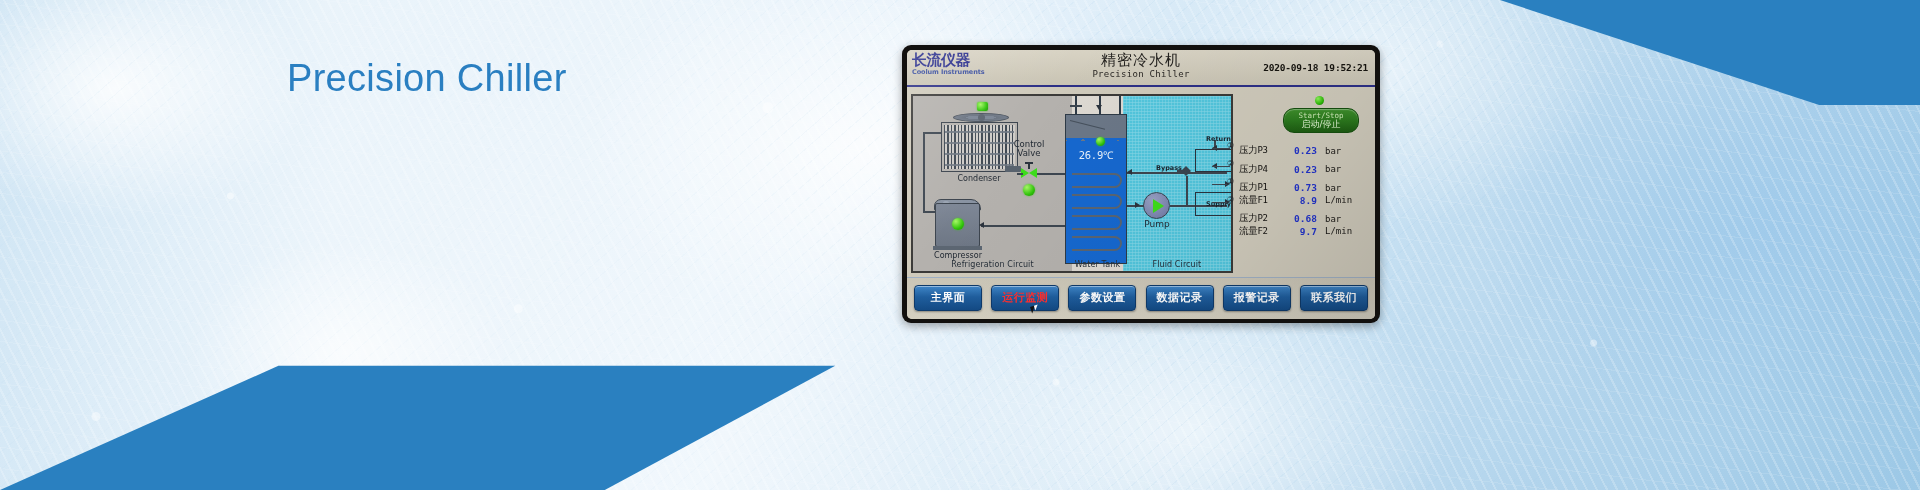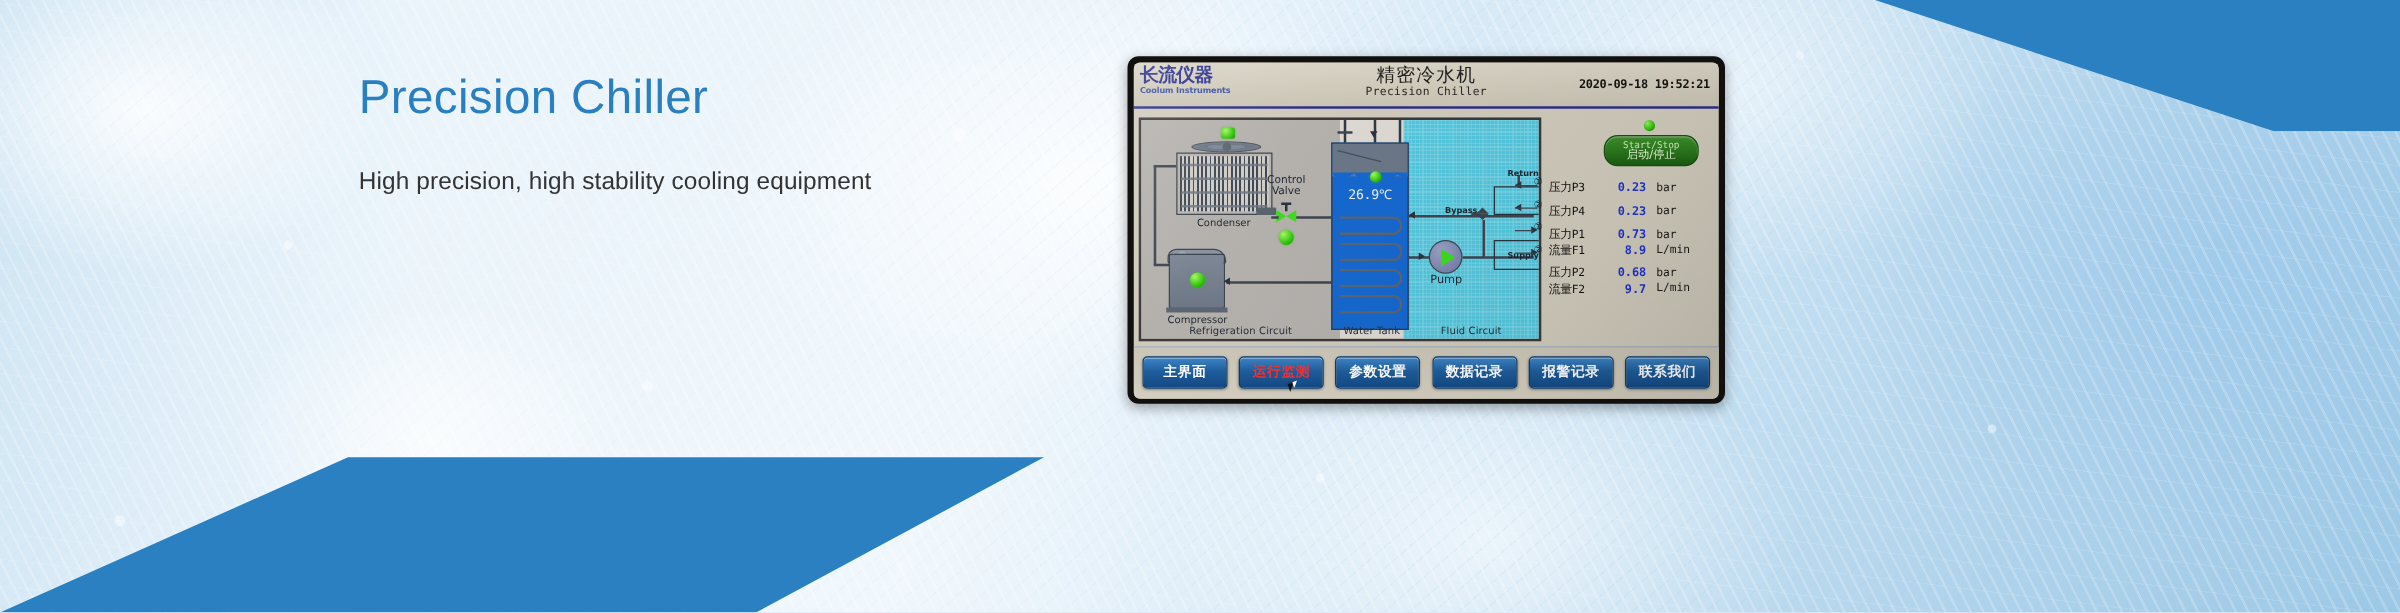--- a/index.html
+++ b/index.html
@@ -350,21 +350,20 @@
   <div class="frost"></div>
   <div class="speckle"></div>
   <div class="wash"></div>
 </div>
 <div class="ribbon" id="ribbon-top-right"></div>
 <div class="ribbon" id="ribbon-bottom"></div>
 <div class="ribbon" id="ribbon-bottom-right"></div>
 
 <div id="copy">
   <div id="headline">Precision Chiller</div>
-  <div class="tagline">High precision, high stability cooling equipment</div>
 </div>
 
 <div id="hmi">
   <div id="hmi-screen">
 
     <div id="hmi-titlebar">
       <div id="brand">
         <div id="brand-cn">长流仪器</div>
         <div id="brand-en">Coolum Instruments</div>
       </div>

